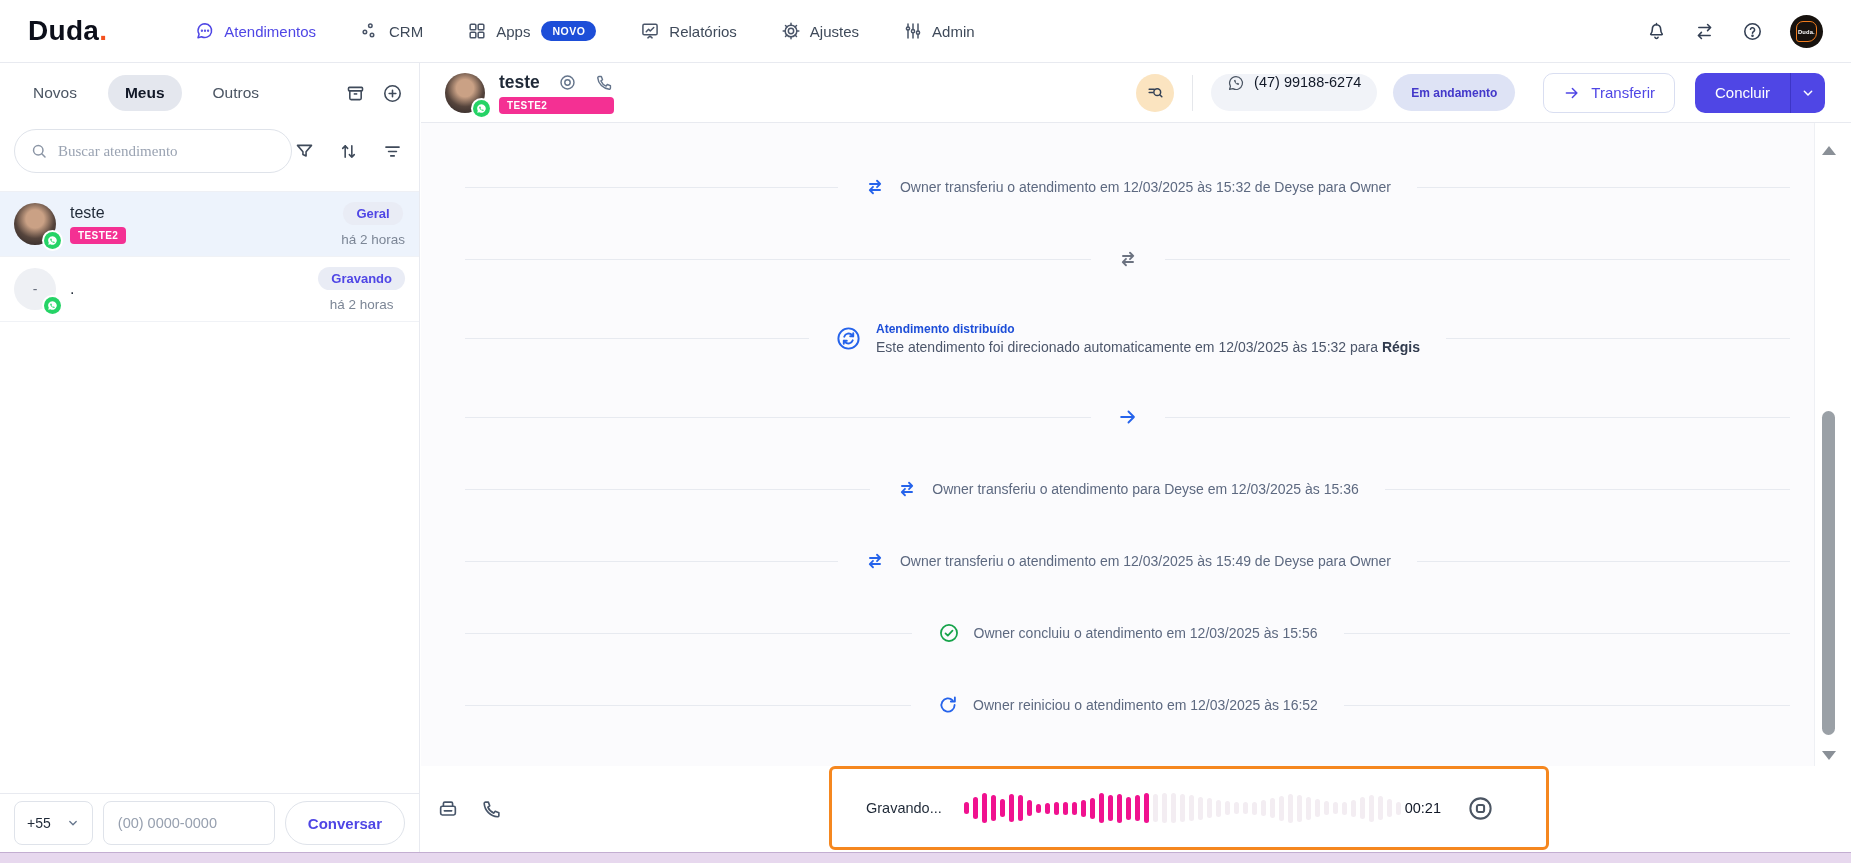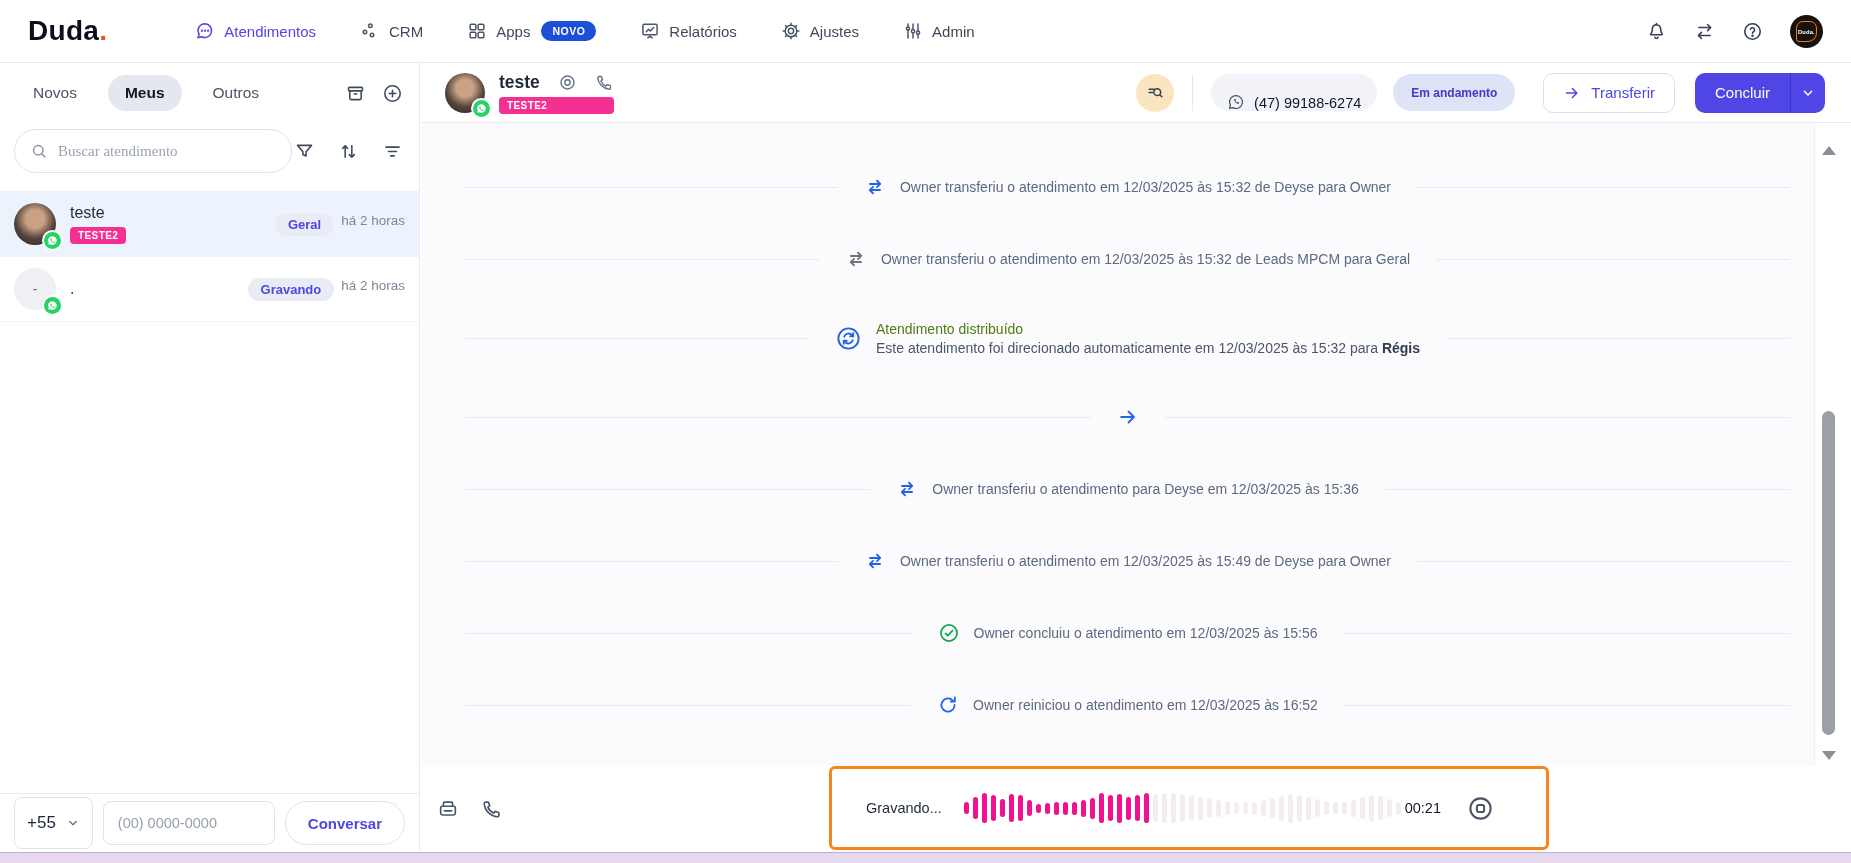--- a/index.html
+++ b/index.html
@@ -45,62 +45,62 @@
 .conv-item.selected{background:#edf3fc}
 .conv-avatar{width:42px;height:42px;border-radius:50%;position:relative;flex:0 0 auto;display:flex;align-items:center;justify-content:center}
 .conv-avatar.photo{background:radial-gradient(circle at 50% 38%,#caa185 0 27%,#55443c 58%,#262022 100%)}
 .conv-avatar.ph{background:#eef0f4}
 .av-txt{color:#6b7280;font-size:14px}
 .wa-badge{position:absolute;right:-5px;bottom:-4px;width:17px;height:17px;border-radius:50%;background:#25d366;display:flex;align-items:center;justify-content:center;box-shadow:0 0 0 2px #fff}
 .wa-badge svg{width:11px;height:11px}
 .conv-main{margin-left:14px;display:flex;flex-direction:column;gap:5px;align-items:flex-start}
 .conv-name{font-size:16px;color:#1f2937}
 .tag-pink{background:#f43093;color:#fff;font-size:10px;font-weight:700;letter-spacing:.4px;padding:3px 8px;border-radius:4px}
-.conv-side{margin-left:auto;display:flex;flex-direction:row;align-items:flex-start;gap:7px}
+.conv-side{margin-left:auto;display:flex;flex-direction:column;align-items:center;gap:7px}
 .dept-badge{background:#e9ecf5;color:#4f46e5;font-size:13px;font-weight:600;padding:4px 13px;border-radius:999px}
 .conv-time{font-size:13.5px;color:#7c8696}
 .dialer{margin-top:auto;height:59px;border-top:1px solid #e8eaf0;display:flex;align-items:center;padding:0 14px;gap:10px;flex:0 0 auto}
-.cc-select{height:52px;width:84px;border:1px solid #dfe3ea;border-radius:8px;display:flex;align-items:center;justify-content:space-between;padding:0 12px;font-size:17px;color:#1f2937;cursor:pointer;background:#fff}
+.cc-select{height:44px;width:84px;border:1px solid #dfe3ea;border-radius:8px;display:flex;align-items:center;justify-content:space-between;padding:0 12px;font-size:14px;color:#1f2937;cursor:pointer;background:#fff}
 .cc-select .ic{color:#64748b}
 .phone-input{height:44px;width:172px;border:1px solid #dfe3ea;border-radius:8px;padding:0 14px;font-size:14.5px;color:#334155;outline:none;font-family:inherit}
 .phone-input::placeholder{color:#97a0af}
 .btn-conversar{height:44px;padding:0 22px;border:1px solid #dfe3ea;border-radius:999px;background:#fff;color:#4f46e5;font-size:15px;font-weight:600;cursor:pointer;font-family:inherit}
 
 
 .main{position:absolute;top:63px;left:421px;right:0;height:789px;display:flex;flex-direction:column;background:#fff}
 .chat-header{height:60px;border-bottom:1px solid #e8eaf0;display:flex;align-items:center;padding:0 26px 0 24px;background:#fff;flex:0 0 auto}
 .hdr-avatar{width:40px;height:40px}
 .hdr-id{margin-left:14px;display:flex;flex-direction:column;gap:4px}
 .hdr-name-row{display:flex;align-items:center;gap:18px}
 .hdr-name{font-size:17.5px;font-weight:700;color:#1f2937}
 .hdr-name-row .ic{color:#64748b;cursor:pointer}
 .hdr-right{margin-left:auto;display:flex;align-items:center}
 .beige-btn{width:38px;height:38px;border-radius:50%;background:#fbe4c0;border:0;display:flex;align-items:center;justify-content:center;color:#334155;cursor:pointer}
 .vdiv{width:1px;height:36px;background:#e5e7eb;margin:0 18px}
-.phone-pill{height:37px;background:#f1f3f8;border-radius:999px;display:flex;align-items:flex-end;gap:9px;padding:0 16px;font-size:14.5px;color:#111827;cursor:pointer}
+.phone-pill{height:37px;background:#f1f3f8;border-radius:999px;display:flex;align-items:flex-start;gap:9px;padding:0 16px;font-size:14.5px;color:#111827;cursor:pointer}
 .phone-pill .ic{color:#4b5563}
 .status-pill{height:37px;background:#dee3f5;border-radius:999px;display:flex;align-items:center;padding:0 18px;font-size:12px;font-weight:600;color:#4338ca;margin-left:16px}
 .btn-transfer{height:40px;margin-left:28px;padding:0 19px;border:1px solid #d9def1;border-radius:10px;background:#fff;color:#4f46e5;font-size:15px;font-weight:500;display:flex;align-items:center;gap:10px;cursor:pointer;font-family:inherit}
 .btn-transfer .ic{color:#4f46e5}
 .conclude-wrap{display:flex;margin-left:20px;border-radius:10px;overflow:hidden}
 .btn-conclude{height:40px;padding:0 20px;border:0;background:#4f46e5;color:#fff;font-size:15px;font-weight:400;cursor:pointer;font-family:inherit}
 .btn-conclude-caret{height:40px;width:35px;border:0;border-left:1px solid #3d35c6;background:#4f46e5;color:#fff;display:flex;align-items:center;justify-content:center;cursor:pointer}
 
 .chat-body{flex:1;background:#fbfbfd;position:relative;overflow:hidden}
 .events{position:absolute;inset:0 37px 0 0;display:flex;flex-direction:column;padding:28px 24px 0 44px}
 .event-row{height:72px;display:flex;align-items:center;gap:26px;flex:0 0 auto}
 .event-row.tall{height:86px}
 .event-line{flex:1;height:1px;background:#e7eaf0}
 .event-content{display:flex;align-items:center;gap:14px}
 .ev-ic{width:22px;height:22px}
 .event-row.tall .ev-ic{width:27px;height:27px}
 .ev-ic.blue{color:#2563eb}.ev-ic.gray{color:#6b7280}.ev-ic.green{color:#16a34a}
 .event-text{font-size:14px;color:#5d6980}
 .event-col{display:flex;flex-direction:column;gap:3px}
-.event-title{font-size:14px;font-weight:400;color:#4d7c0f}
+.event-title{font-size:12px;font-weight:700;color:#1d4ed8}
 .event-desc{font-size:14px;color:#4c566a}
 .event-desc b{color:#313b4e}
 
 .scrollbar{position:absolute;top:0;right:0;bottom:0;width:37px;background:#fff;border-left:1px solid #eef0f4}
 .sb-arrow{position:absolute;left:7px;width:0;height:0;border-left:7px solid transparent;border-right:7px solid transparent;cursor:pointer}
 .sb-arrow.up{top:23px;border-bottom:9px solid #8a9097}
 .sb-arrow.down{bottom:6px;border-top:9px solid #8a9097}
 .sb-thumb{position:absolute;left:7px;top:288px;width:13px;height:324px;background:#9aa0a6;border-radius:7px;cursor:pointer}
 
 .chat-footer{height:86px;background:#fff;position:relative;display:flex;padding:0 16px;flex:0 0 auto}
@@ -407,21 +407,20 @@
           </div>
           <div class="event-row">
             <span class="event-line"></span>
             <div class="event-content">
               <span class="ic ev-ic gray">
                 <svg viewBox="0 0 24 24" fill="none" stroke="currentColor" stroke-width="2" stroke-linecap="round" stroke-linejoin="round">
                   <path d="M6.5 8.7h11M14.2 5.2l3.5 3.5-3.5 3.5"></path>
                   <path d="M17.5 15.3h-11M9.8 11.8l-3.5 3.5 3.5 3.5"></path>
                 </svg>
               </span>
-              <span class="event-text">Owner transferiu o atendimento em 12/03/2025 às 15:32 de Leads MPCM para Geral</span>
             </div>
             <span class="event-line"></span>
           </div>
           <div class="event-row tall">
             <span class="event-line"></span>
             <div class="event-content">
               <span class="ic ev-ic blue">
                 <svg viewBox="0 0 24 24" fill="none" stroke="currentColor" stroke-width="1.7" stroke-linecap="round" stroke-linejoin="round">
                   <circle cx="12" cy="12" r="9"></circle>
                   <path d="M8.2 10.4a4.1 4.1 0 0 1 6.9-1.5l1 1.1"></path>

